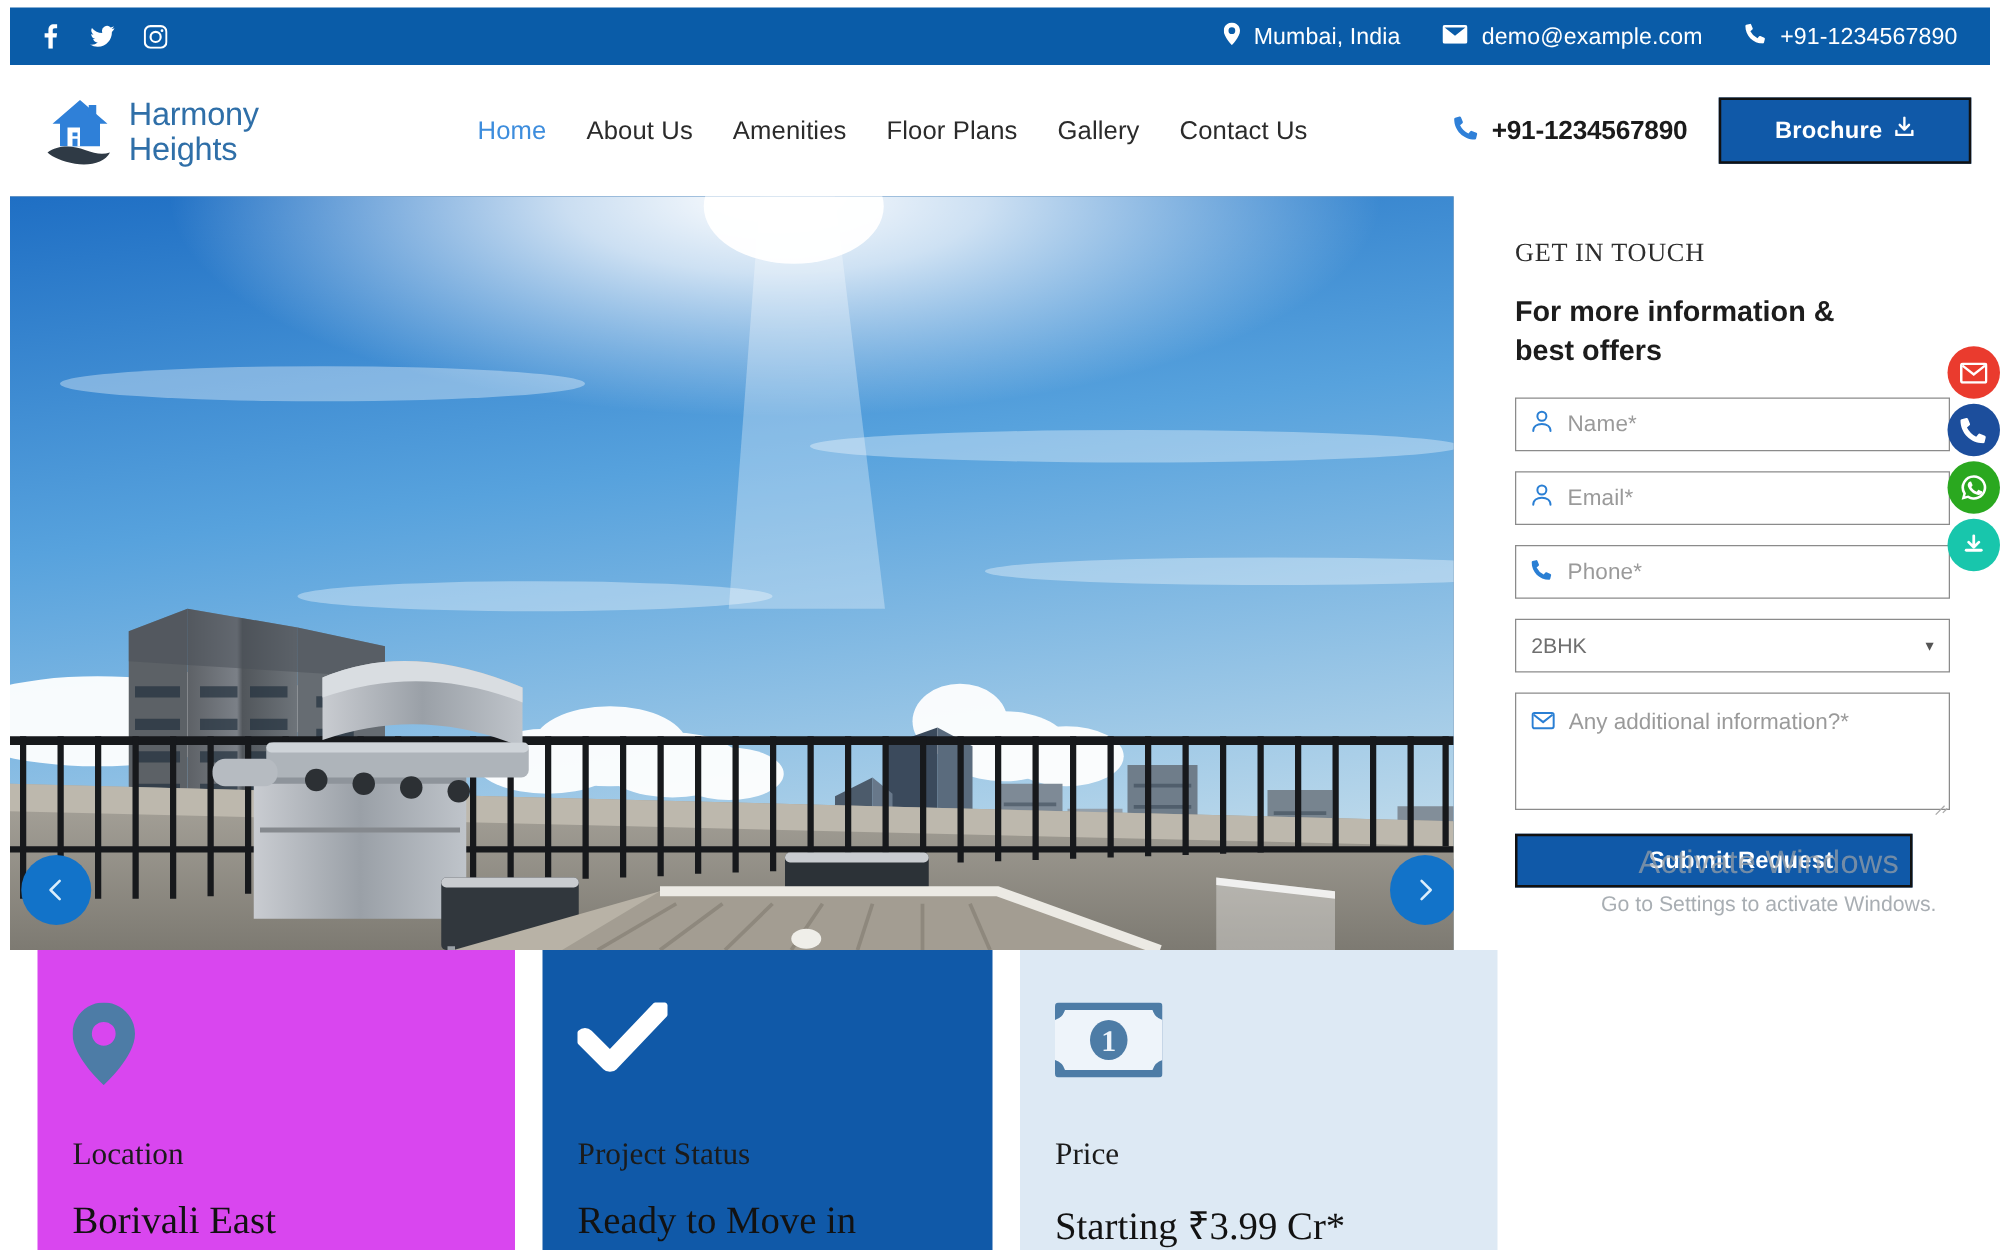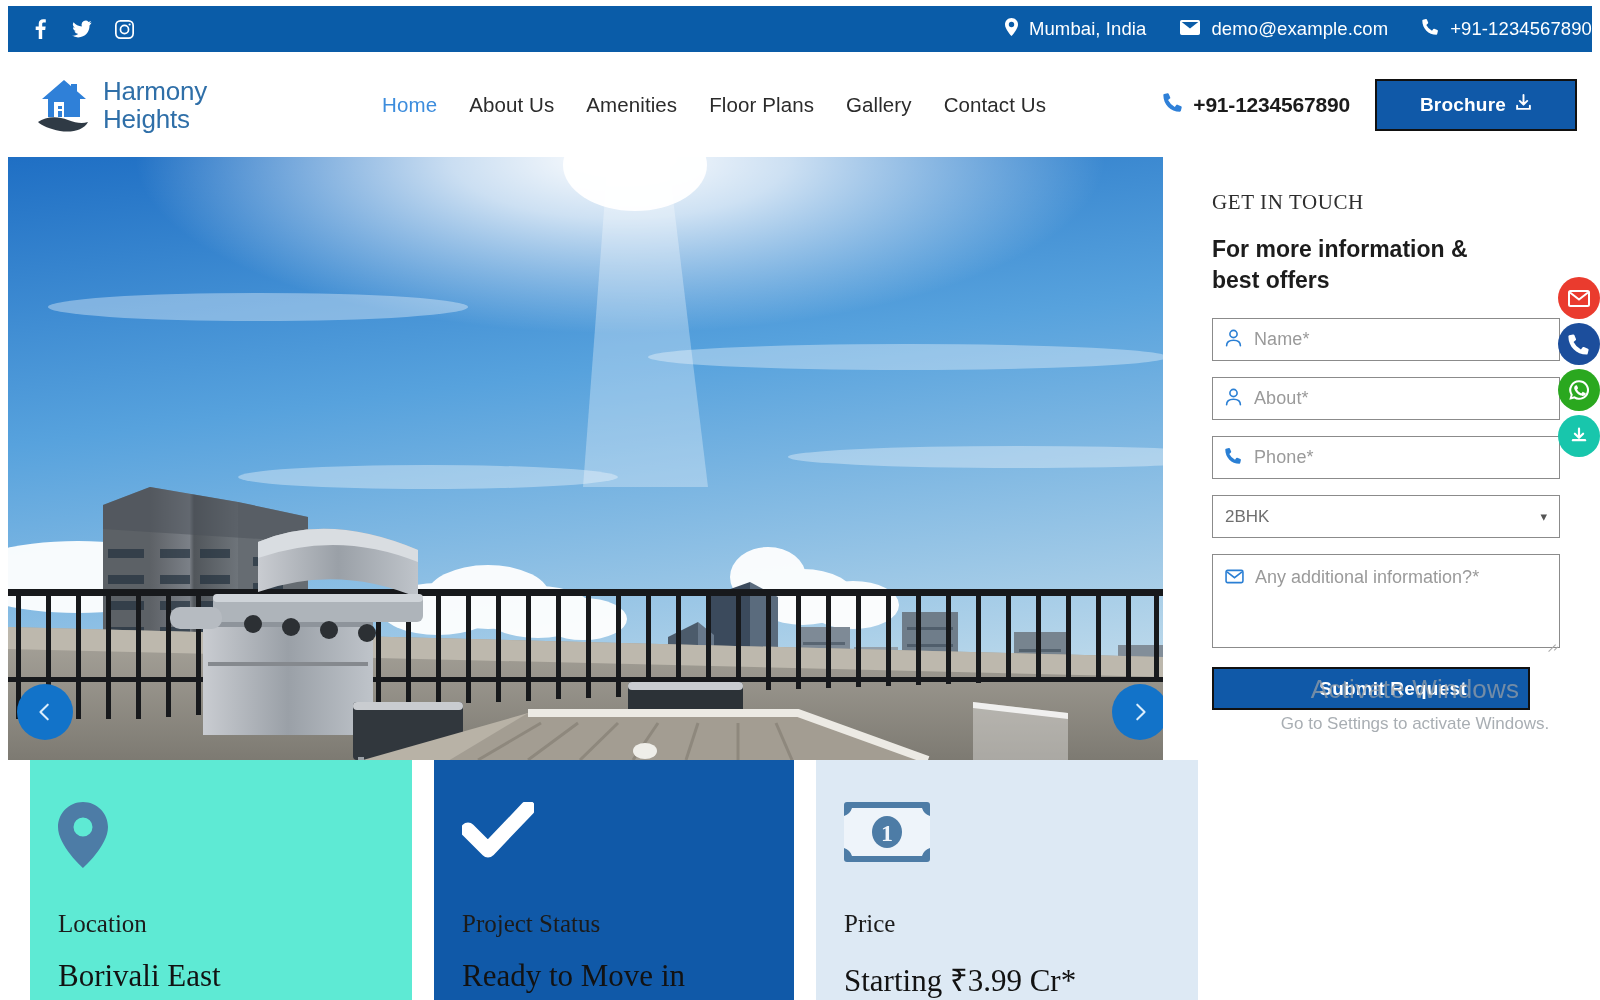--- a/index.html
+++ b/index.html
@@ -19,21 +19,21 @@
   
   .topbar {
     position: absolute; top: 6px; left: 8px;
     width: 1584px; height: 46px;
     background: #0a5ca8;
     display: flex; align-items: center;
   }
   .social-group { display: flex; align-items: center; gap: 22px; margin-left: 22px; }
   .social-ico { width: 20px; height: 22px; display: flex; align-items: center; justify-content: center; cursor: pointer; }
   .social-ico svg { fill: #ffffff; }
-  .topbar-right { margin-left: auto; display: flex; align-items: center; gap: 34px; }
+  .topbar-right { margin-left: auto; margin-right: 26px; display: flex; align-items: center; gap: 34px; }
   .tb-item { display: flex; align-items: center; gap: 11px; color: #fff; font-size: 18.5px; letter-spacing: .1px; }
   .tb-item svg { fill: #ffffff; flex: none; }
 
   
   .header {
     position: absolute; top: 52px; left: 8px;
     width: 1584px; height: 105px;
     background: #ffffff;
     display: flex; align-items: center;
   }
@@ -124,21 +124,21 @@
   .floaters { position: absolute; right: 0px; top: 277px; z-index: 12; }
   .fab { width: 42px; height: 42px; border-radius: 50%; display: flex; align-items: center; justify-content: center; margin-bottom: 4px; cursor: pointer; }
   .fab svg { fill: #fff; }
 
   
   .cards { position: absolute; left: 8px; top: 760px; width: 1584px; height: 240px; display: flex; }
   .card { position: relative; height: 240px; padding: 42px 0 0 28px; }
   .card .cicon { height: 72px; display: flex; align-items: flex-start; }
   .card .clabel { font-family: "Liberation Serif", serif; font-size: 25px; color: #1b1b1b; margin-top: 36px; }
   .card .cvalue { font-family: "Liberation Serif", serif; font-size: 31px; color: #121212; margin-top: 20px; white-space: nowrap; }
-  .card.c1 { width: 382px; margin-left: 22px; background: #5eead4; }
+  .card.c1 { width: 382px; margin-left: 22px; background: #d946ef; }
   .card.c2 { width: 360px; margin-left: 22px; background: #1059a8; }
   .card.c3 { width: 380px; margin-left: 22px; background: #dde9f4; }
   .card.c4 { width: 382px; margin-left: 22px; background: #dde9f4; }
 </style>
 </head>
 <body>
 
 <div id="page">
 
   <div class="topbar">
@@ -482,21 +482,21 @@
         <span class="ph">Name*</span>
       </div>
 
       <div class="field">
         <span>
           <svg width="17" height="18" viewBox="0 0 17 18">
               <circle cx="8.5" cy="5" r="3.6" fill="none" stroke="#2a7fd4" stroke-width="1.6"></circle>
               <path d="M1.6 16.8c0-3.8 3.1-5.6 6.9-5.6s6.9 1.8 6.9 5.6" fill="none" stroke="#2a7fd4" stroke-width="1.6" stroke-linecap="round"></path>
             </svg>
         </span>
-        <span class="ph">About*</span>
+        <span class="ph">Email*</span>
       </div>
 
       <div class="field">
         <span>
           <svg width="17" height="17" viewBox="0 0 17 17">
               <path d="M15.4 12.1l-3.1-1.3a.9.9 0 0 0-1 .26l-1.3 1.6A13 13 0 0 1 4.3 6.9l1.6-1.3a.9.9 0 0 0 .26-1L4.9 1.6A.9.9 0 0 0 3.9 1.1L1 1.8a.9.9 0 0 0-.7.9C.3 10.5 6.5 16.7 14.3 16.7a.9.9 0 0 0 .9-.7l.7-2.9a.9.9 0 0 0-.5-1z"></path>
             </svg>
         </span>
         <span class="ph">Phone*</span>
       </div>

